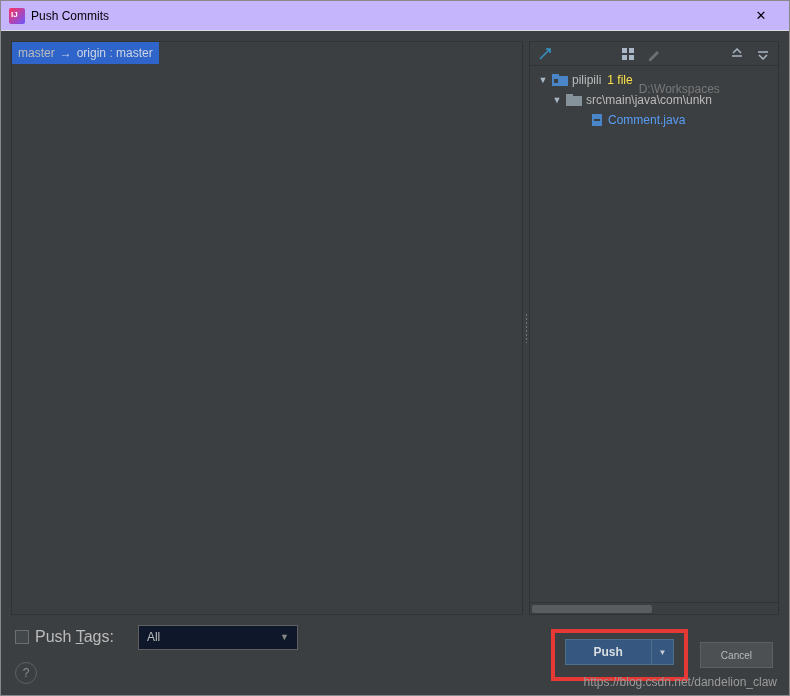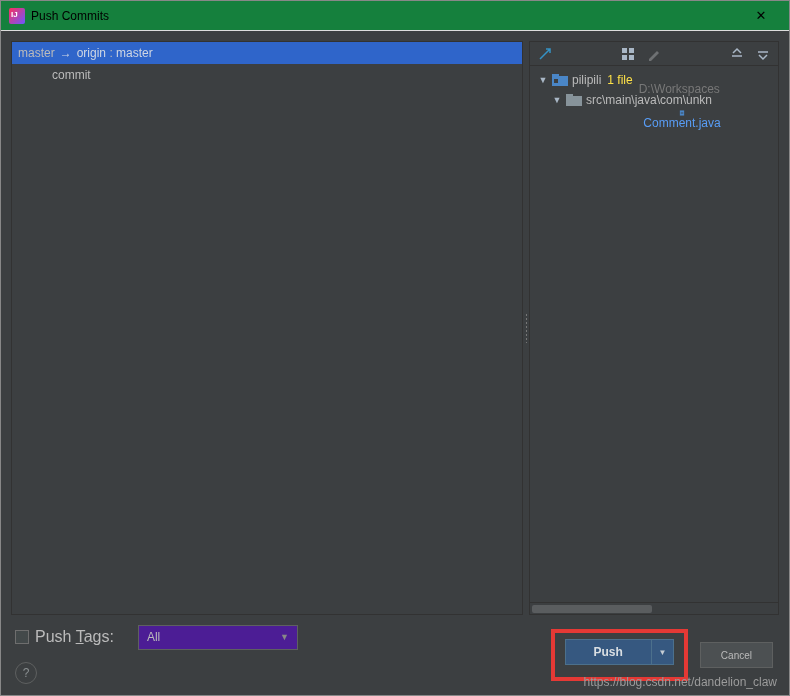--- a/index.html
+++ b/index.html
@@ -1,25 +1,25 @@
 <!DOCTYPE html>
 <html><head>
   <meta charset="utf-8">
   <style>
     * { box-sizing: border-box; margin: 0; padding: 0; font-family: "Segoe UI", Tahoma, sans-serif; }
     html, body { width: 790px; height: 696px; overflow: hidden; }
     .window { width: 790px; height: 696px; background: #fff; border: 1px solid #888; display: flex; flex-direction: column; }
-    .titlebar { height: 30px; background: #15803d; display: flex; align-items: center; padding: 0 8px; border-bottom: 1px solid #ddd; }
+    .titlebar { height: 30px; background: #c4b5fd; display: flex; align-items: center; padding: 0 8px; border-bottom: 1px solid #ddd; }
     .titlebar-icon { width: 16px; height: 16px; background: linear-gradient(135deg,#fe315d,#6b57ff); border-radius: 2px; margin-right: 6px; position: relative; }
     .titlebar-icon::after { content:"IJ"; font-size:8px; color:#fff; position:absolute; left:2px; top:2px; font-weight:bold; }
     .titlebar-text { font-size: 12px; color: #000; flex:1; }
     .titlebar-close { width: 40px; height: 28px; display:flex; align-items:center; justify-content:center; cursor:pointer; font-size: 13px; color:#000; }
     .client { flex:1; background: #3c3f41; display:flex; flex-direction:column; padding: 10px; }
     .main-panels { flex:1; display:flex; gap:0; min-height:0; }
-    .left-panel { flex:1; background:#3c3f41; border:1px solid #323232; display:flex; flex-direction:column; min-width:0; }
+    .left-panel { flex:1; background:#3c3f41; border:1px solid #323232; display:flex; min-width:0; }
     .branch-row { height:22px; background:#2f65ca; display:flex; align-items:center; padding:0 6px; color:#bbb; font-size:12px; }
     .branch-row .arrow { margin:0 5px; color:#cfd6e3; }
     .branch-row .underline { color:#cfd6e3; }
     .commit-item { padding: 4px 6px 4px 40px; color:#bbb; font-size:12px; }
     .divider { width:6px; display:flex; align-items:center; justify-content:center; cursor:col-resize; }
     .divider-dots { width:3px; height:30px; background-image: radial-gradient(#777 1px, transparent 1px); background-size: 3px 4px; }
     .right-panel { width:250px; background:#3c3f41; border:1px solid #323232; display:flex; flex-direction:column; min-width:0; }
     .toolbar { height:24px; display:flex; align-items:center; gap:8px; padding:0 6px; border-bottom:1px solid #323232; }
     .toolbar-spacer { flex:1; }
     .tool-btn { width:18px; height:18px; display:flex; align-items:center; justify-content:center; cursor:pointer; color:#a9b7c6; }
@@ -27,28 +27,28 @@
     .tree { flex:1; overflow:hidden; padding-top:4px; font-size:12px; color:#bbb; position:relative; }
     .tree-row { display:flex; align-items:center; height:20px; white-space:nowrap; }
     .tree-arrow { width:10px; color:#a9b7c6; font-size:9px; text-align:center; }
     .folder-icon { width:16px; height:12px; margin:0 4px; }
     .file-icon { width:14px; height:14px; margin:0 4px; }
     .tree-count { color:#fde047; margin-left:6px; }
     .tree-path { color:#787878; margin-left:6px;margin-top:18px; }
     .file-link { color:#589df6; }
     .tree-row.d1 { padding-left:8px; }
     .tree-row.d2 { padding-left:22px; }
-    .tree-row.d3 { padding-left:56px;flex-direction:column; }
+    .tree-row.d3 { padding-left:56px; }
     .hscroll { height:12px; background:#3c3f41; border-top:1px solid #323232; position:relative; }
     .hscroll-thumb { position:absolute; left:2px; top:2px; width:120px; height:8px; background:#5a5d5f; border-radius:2px; }
     .bottom-bar { height:70px; display:flex; align-items:center; padding:8px 4px 0 4px; }
     .checkbox { width:14px; height:14px; border:1px solid #6e6e6e; margin-right:6px; background:#43494a; cursor:pointer; }
     .push-tags-label { color:#bbb; font-size:16px; margin-right:24px; }
     .push-tags-label u { text-decoration:underline; }
-    .combo { width:160px; height:25px; border:1px solid #5e6060; background:#4c1d95; color:#bbb; font-size:12px; display:flex; align-items:center; padding:0 8px; justify-content:space-between; cursor:pointer; }
+    .combo { width:160px; height:25px; border:1px solid #5e6060; background:#0f172a; color:#bbb; font-size:12px; display:flex; align-items:center; padding:0 8px; justify-content:space-between; cursor:pointer; }
     .combo-caret { color:#888; font-size:9px; }
     .help-btn { width:22px; height:22px; border-radius:50%; border:1px solid #5e6060; color:#8a8f91; font-size:12px; display:flex; align-items:center; justify-content:center; margin-top:auto; cursor:pointer; }
     .bottom-right { position:absolute; right:16px; bottom:14px; display:flex; align-items:center; gap:12px; }
     .push-wrap { border:4px solid #e53935; padding:6px 10px 12px 10px; }
     .push-btn { display:flex; align-items:center; height:26px; background:#365880; border:1px solid #4c708c; cursor:pointer; }
     .push-btn-main { color:#d9dee2; font-size:12px; font-weight:bold; padding:0 28px; }
     .push-btn-drop { width:22px; height:26px; border-left:1px solid #4c708c; display:flex; align-items:center; justify-content:center; color:#c6cdd3; font-size:8px; }
     .cancel-btn { height:26px; padding:0 20px; background:#4c5052; border:1px solid #5e6060; color:#bbb; font-size:10px; display:flex; align-items:center; cursor:pointer; }
     .watermark { position:absolute; right:12px; bottom:6px; color:#9b9b9b; font-size:12px; pointer-events:none; }
     .client-rel { position:relative; flex:1; display:flex; flex-direction:column; min-height:0; }
@@ -67,21 +67,20 @@
     <div class="main-panels">
 
       <div class="left-panel">
         <div class="branch-row">
           <span>master</span>
           <span class="arrow">→</span>
           <span class="underline">origin</span>
           <span>&nbsp;:&nbsp;</span>
           <span class="underline">master</span>
         </div>
-        <div class="commit-item">commit</div>
       </div>
 
       <div class="divider">
         <div class="divider-dots"></div>
       </div>
 
       <div class="right-panel">
         <div class="toolbar">
           <div class="tool-btn accent">
             <svg width="16" height="16" viewBox="0 0 16 16">

